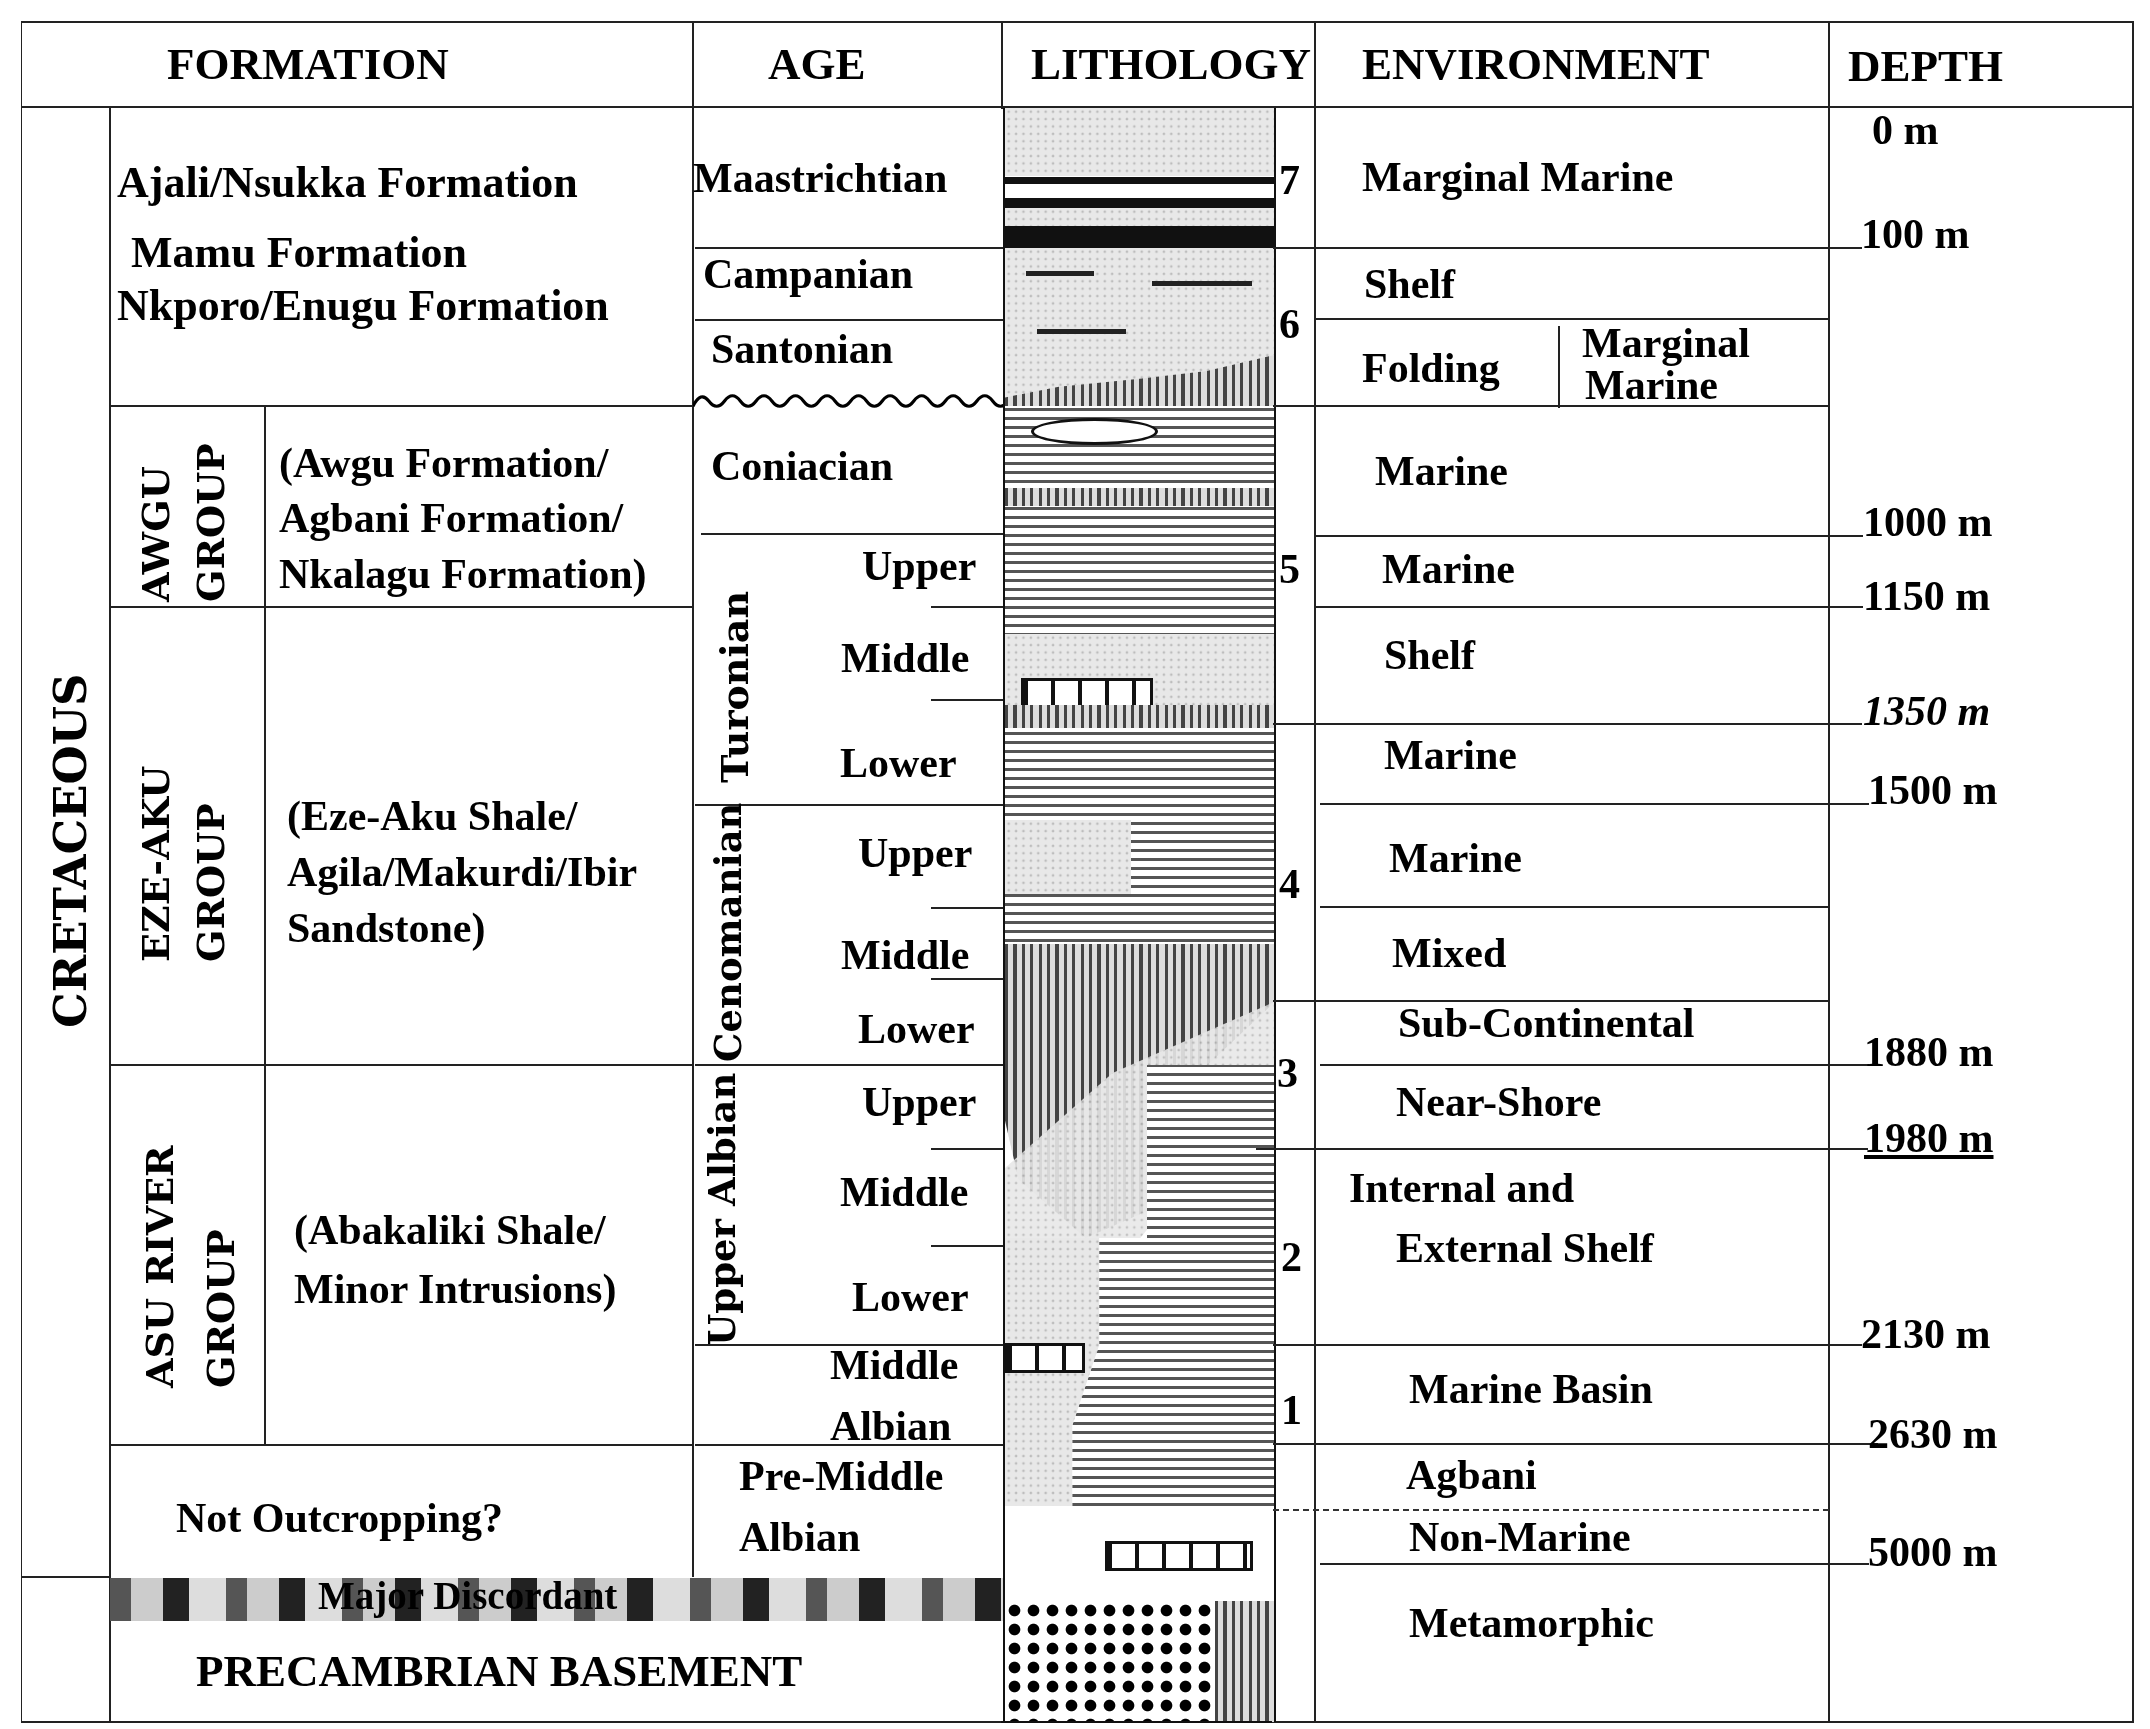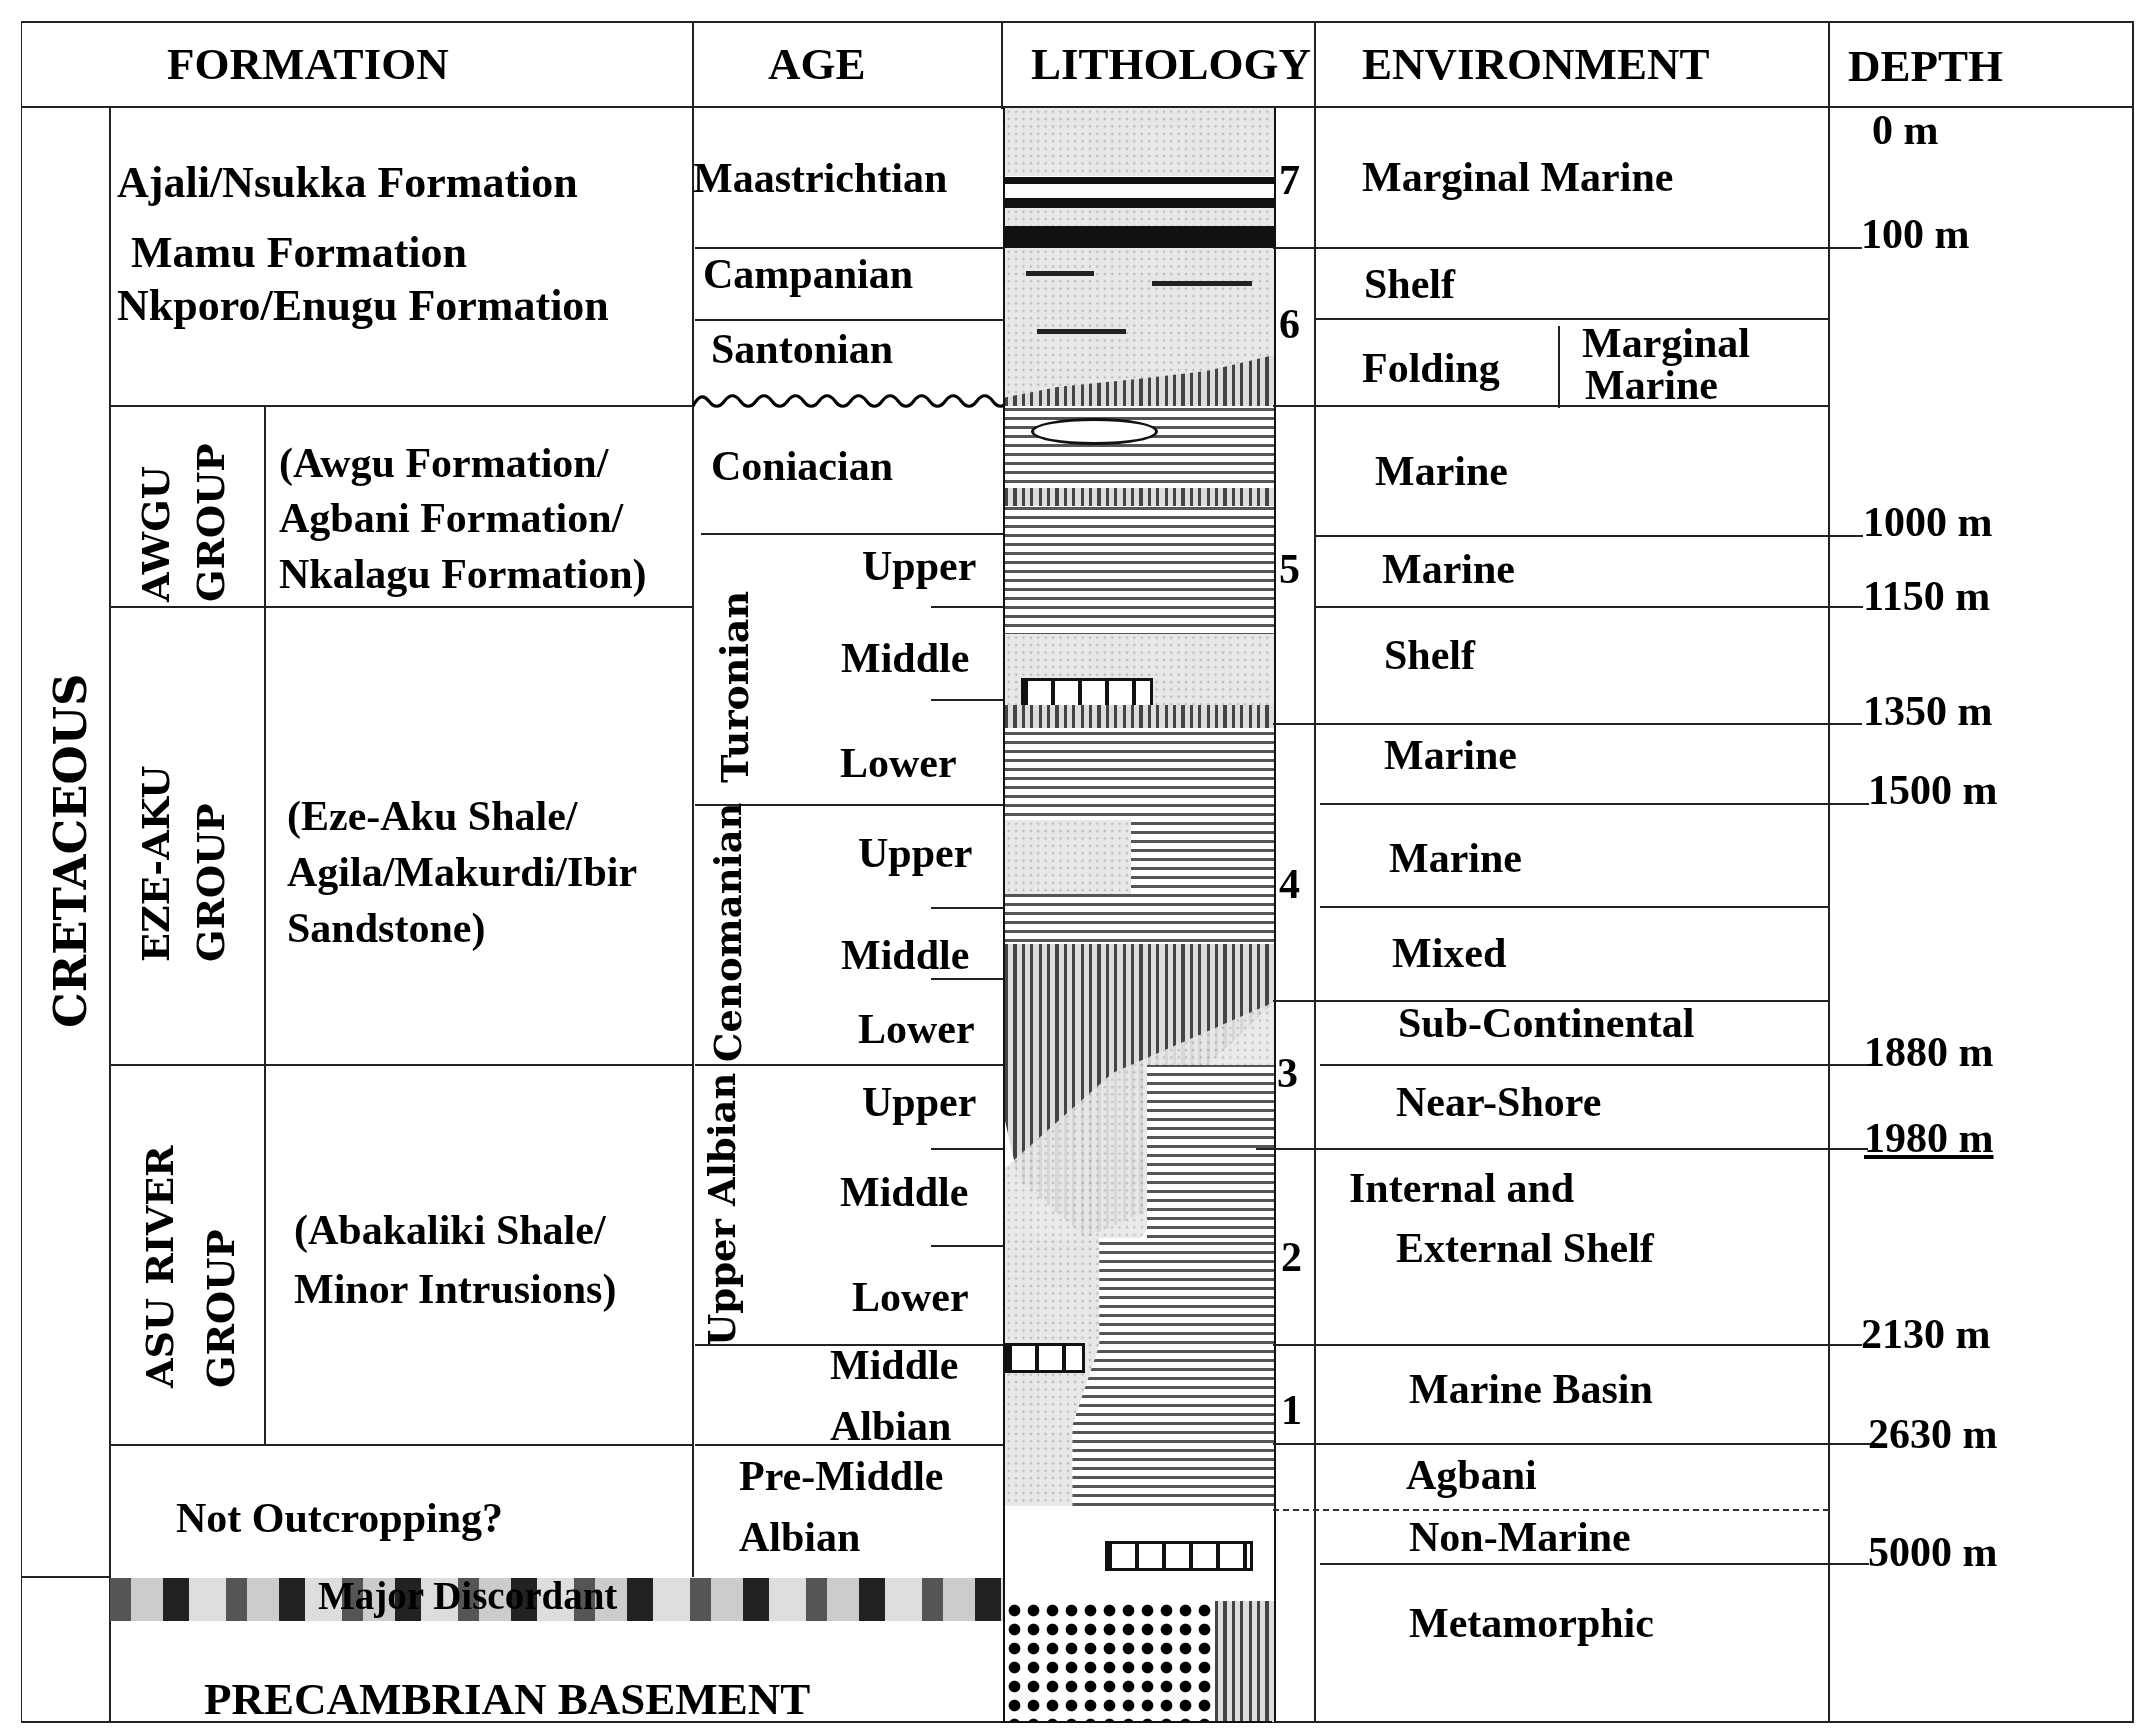--- a/index.html
+++ b/index.html
@@ -69,21 +69,21 @@
 <div class="vert" style="left:141px;top:1388px;font-size:38px;">ASU RIVER</div>
 <div class="vert" style="left:202px;top:1388px;font-size:38px;">GROUP</div>
 <div class="txt mid" style="left:294px;top:1208px;">(Abakaliki Shale/</div>
 <div class="txt mid" style="left:294px;top:1267px;">Minor Intrusions)</div>
 <div class="hl" style="left:110px;top:1444px;width:584px;"></div>
 
 <div class="txt mid" style="left:176px;top:1496px;">Not Outcropping?</div>
 
 <div class="discordant"></div>
 <div class="txt mid" style="left:318px;top:1576px;font-size:39px;">Major Discordant</div>
-<div class="txt hdr" style="left:204px;top:1648px;margin-top:28px;">PRECAMBRIAN BASEMENT</div>
+<div class="txt hdr" style="left:196px;top:1648px;">PRECAMBRIAN BASEMENT</div>
 
 <div class="txt mid" style="left:693px;top:156px;">Maastrichtian</div>
 <div class="hl" style="left:695px;top:247px;width:308px;"></div>
 <div class="txt mid" style="left:703px;top:252px;">Campanian</div>
 <div class="hl" style="left:695px;top:319px;width:308px;"></div>
 <div class="txt mid" style="left:711px;top:327px;">Santonian</div>
 <svg class="abs" style="left:693px;top:385px;" width="368" height="32" viewBox="0 0 700 60">
   <path d="M0 40 Q 15 10 30 30 T 60 30 T 90 30 T 120 30 T 150 30 T 180 30 T 210 30 T 240 30 T 270 30 T 300 30 T 330 30 T 360 30 T 390 30 T 420 30 T 450 30 T 480 30 T 510 30 T 540 30 T 570 30 T 600 30 T 630 30 T 660 30 T 690 40" fill="none" stroke="#000" stroke-width="6"></path>
 </svg>
 <div class="txt mid" style="left:711px;top:444px;">Coniacian</div>
@@ -196,20 +196,20 @@
 <div class="txt mid" style="left:1406px;top:1453px;">Agbani</div>
 <div class="abs" style="left:1273px;top:1509px;width:556px;height:0;border-top:2.1px dashed #333;"></div>
 <div class="txt mid" style="left:1409px;top:1515px;">Non-Marine</div>
 <div class="hl" style="left:1320px;top:1563px;width:549px;"></div>
 <div class="txt mid" style="left:1409px;top:1601px;">Metamorphic</div>
 
 <div class="txt mid" style="left:1872px;top:108px;">0 m</div>
 <div class="txt mid" style="left:1861px;top:212px;">100 m</div>
 <div class="txt mid" style="left:1863px;top:500px;">1000 m</div>
 <div class="txt mid" style="left:1863px;top:574px;">1150 m</div>
-<div class="txt mid" style="left:1863px;top:689px;">1350 m</div>
+<div class="txt mid" style="left:1863px;top:689px;font-style:italic;">1350 m</div>
 <div class="txt mid" style="left:1868px;top:768px;">1500 m</div>
 <div class="txt mid" style="left:1864px;top:1030px;">1880 m</div>
 <div class="txt mid" style="left:1864px;top:1116px;text-decoration:underline;">1980 m</div>
 <div class="txt mid" style="left:1861px;top:1312px;">2130 m</div>
 <div class="txt mid" style="left:1868px;top:1412px;">2630 m</div>
 <div class="txt mid" style="left:1868px;top:1530px;">5000 m</div>
 
 
 </body></html>

